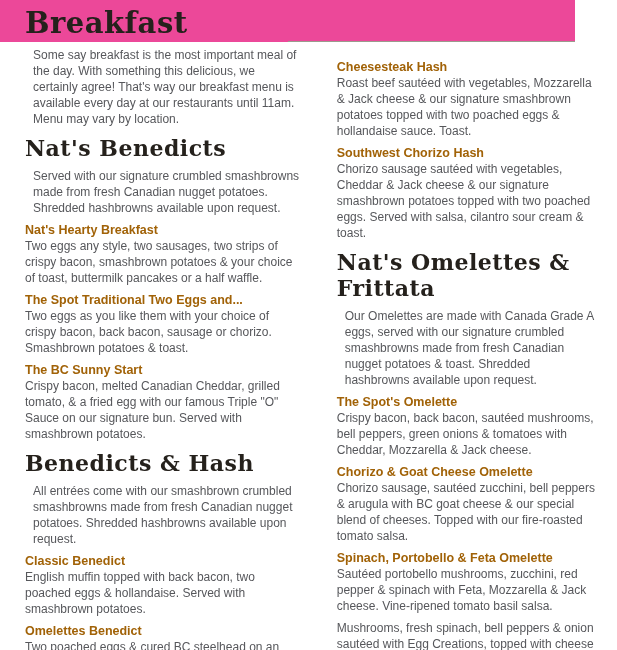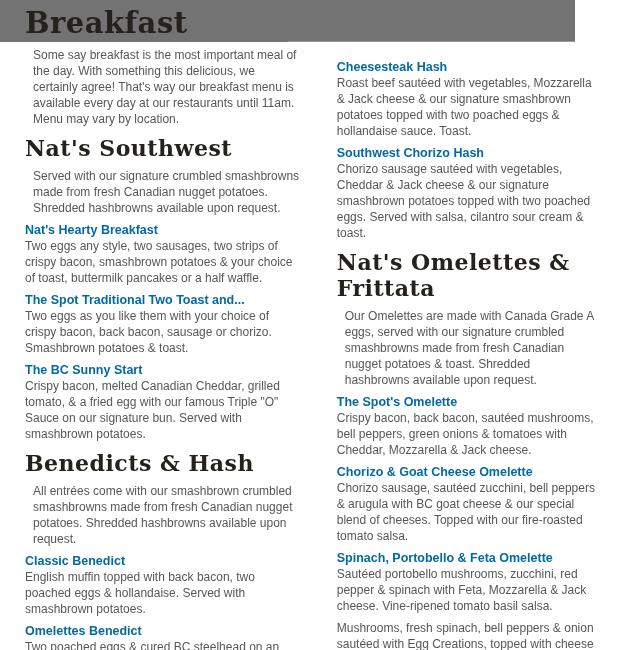--- a/index.html
+++ b/index.html
@@ -11,21 +11,21 @@
     overflow: hidden;
     position: relative;
   }
 
   
   .header-band {
     position: absolute;
     top: 0; left: 0;
     width: 575px;
     height: 42px;
-    background: #737373;
+    background: #ec4899;
   }
   .page-title {
     margin: 0;
     padding: 6px 0 0 25px;
     font-family: "DejaVu Serif", serif;
     font-weight: 600;
     font-size: 29px;
     letter-spacing: 0.5px;
     color: #25211C;
     line-height: 34px;
@@ -65,21 +65,21 @@
     line-height: 26px;
     letter-spacing: 0.5px;
     color: #25211C;
   }
   .item { margin: 0 0 6px 0; }
   .item h3 {
     margin: 0;
     font-size: 12.5px;
     line-height: 16px;
     font-weight: bold;
-    color: #0369a1;
+    color: #a16207;
   }
   .item p {
     margin: 0;
     font-size: 12px;
     line-height: 16px;
     color: #56575B;
   }
 </style>
 </head>
 <body>
@@ -88,29 +88,29 @@
   <h1 class="page-title">Breakfast</h1>
 </div>
 <div class="header-rule"></div>
 
 <div class="content">
 
   <div class="col-left">
 
     <p class="body-text">Some say breakfast is the most important meal of the day. With something this delicious, we certainly agree! That's way our breakfast menu is available every day at our restaurants until 11am. Menu may vary by location.</p>
 
-    <h2 class="section-title">Nat's Southwest</h2>
+    <h2 class="section-title">Nat's Benedicts</h2>
     <p class="body-text">Served with our signature crumbled smashbrowns made from fresh Canadian nugget potatoes. Shredded hashbrowns available upon request.</p>
 
     <div class="item">
       <h3>Nat's Hearty Breakfast</h3>
       <p>Two eggs any style, two sausages, two strips of crispy bacon, smashbrown potatoes &amp; your choice of toast, buttermilk pancakes or a half waffle.</p>
     </div>
     <div class="item">
-      <h3>The Spot Traditional Two Toast and...</h3>
+      <h3>The Spot Traditional Two Eggs and...</h3>
       <p>Two eggs as you like them with your choice of crispy bacon, back bacon, sausage or chorizo. Smashbrown potatoes &amp; toast.</p>
     </div>
     <div class="item">
       <h3>The BC Sunny Start</h3>
       <p>Crispy bacon, melted Canadian Cheddar, grilled tomato, &amp; a fried egg with our famous Triple "O" Sauce on our signature bun. Served with smashbrown potatoes.</p>
     </div>
 
     <h2 class="section-title">Benedicts &amp; Hash</h2>
     <p class="body-text">All entrées come with our smashbrown crumbled smashbrowns made from fresh Canadian nugget potatoes. Shredded hashbrowns available upon request.</p>
 

